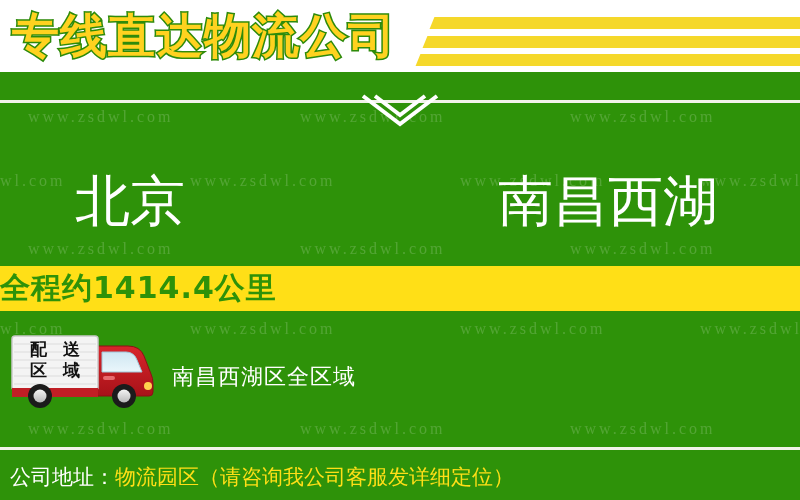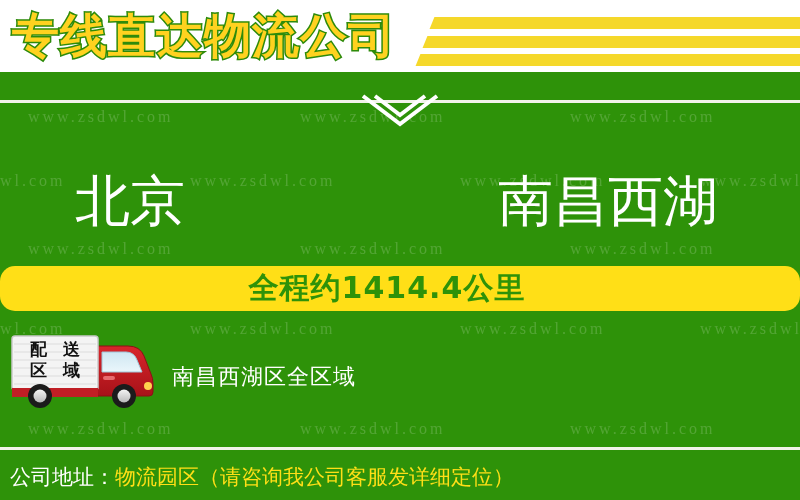--- a/index.html
+++ b/index.html
@@ -128,22 +128,20 @@
   }
 
   
   .yellow-bar {
     position: absolute;
     left: 0; top: 194px;
     width: 800px; height: 45px;
     background: #ffdf17;
     display: flex;
     align-items: center;
-    justify-content: center;
-    border-radius: 15px;
   }
   .yellow-bar-text {
     color: #2e9209;
     font-size: 30px;
     font-weight: bold;
     letter-spacing: 1px;
     white-space: nowrap;
     font-family: "DejaVu Sans", "Liberation Sans", sans-serif;
   }
   .yb-gap { display: inline-block; width: 26px; }

